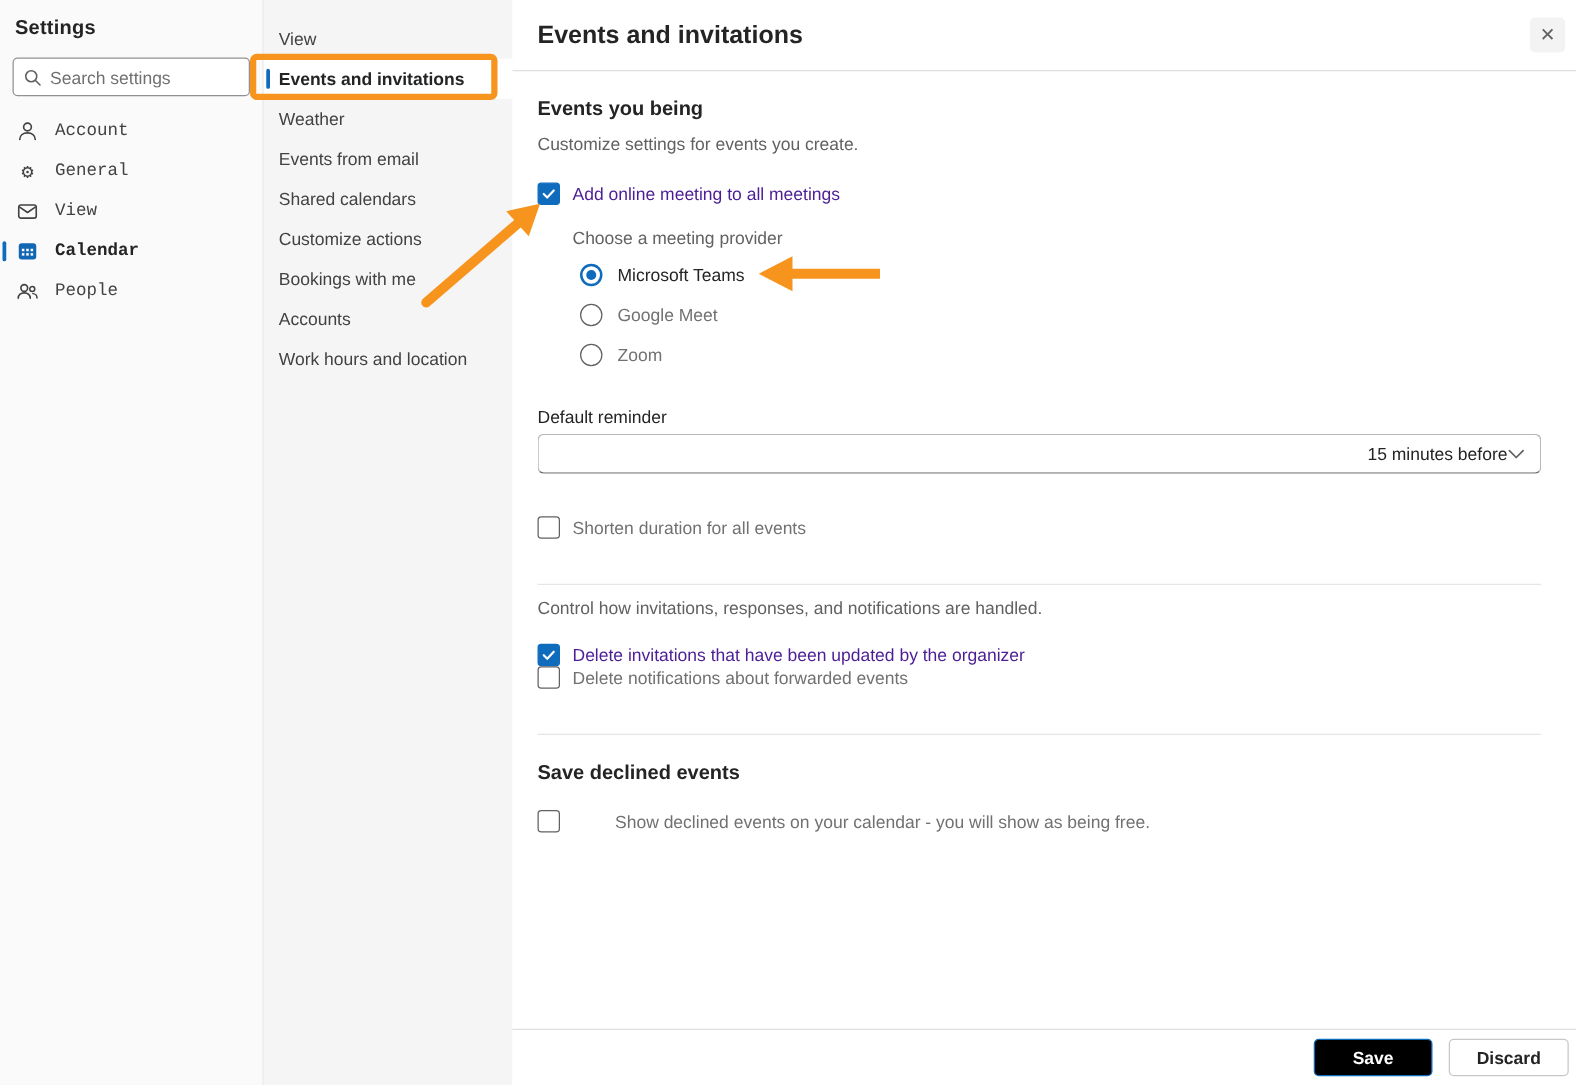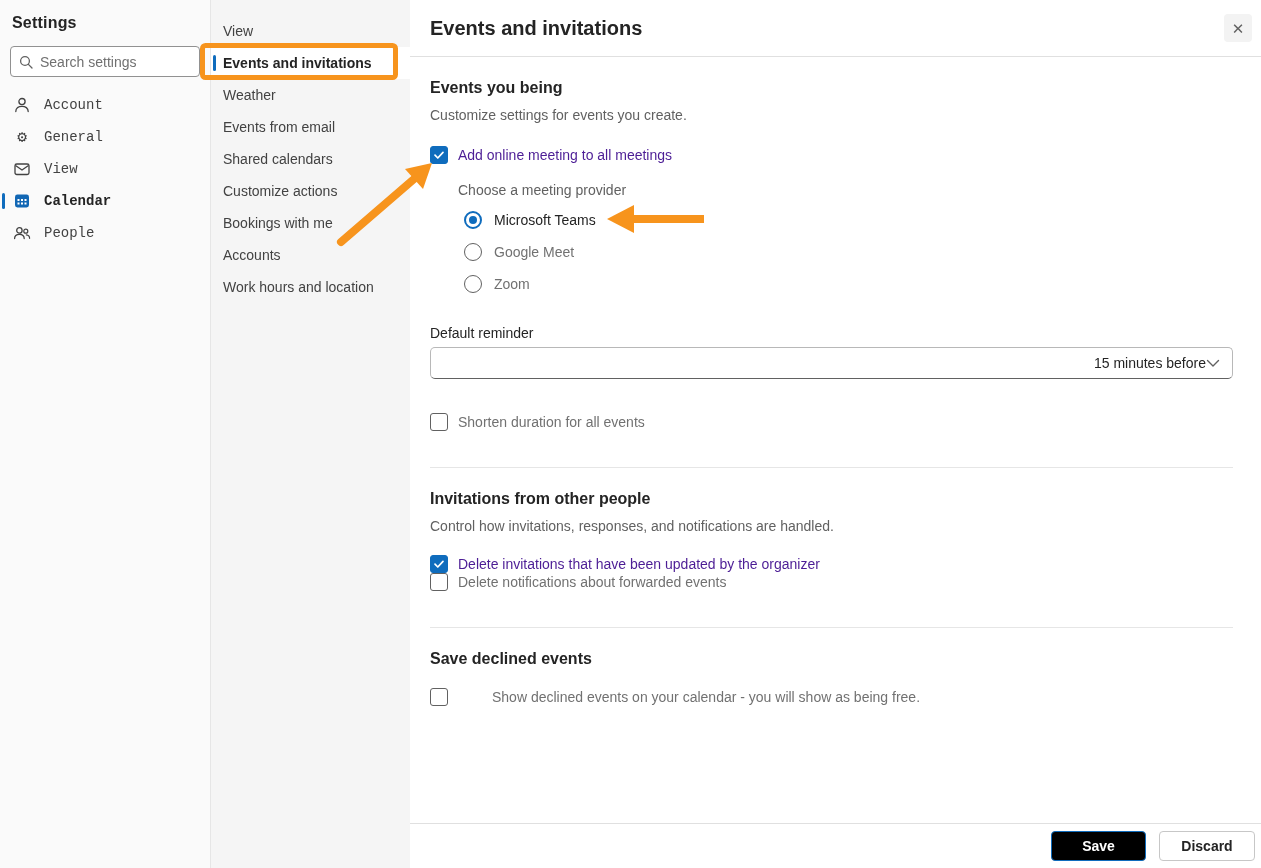--- a/index.html
+++ b/index.html
@@ -270,21 +270,20 @@
       </span>
     </div>
 
     <div class="check-row" style="margin-top:34px;">
       <span class="cb"></span>
       <span class="cb-label muted">Shorten duration for all events</span>
     </div>
 
     <hr class="divider">
 
-    <div class="section-heading" style="margin-top:22px;">Invitations from other people</div>
     <div class="section-desc">Control how invitations, responses, and notifications are handled.</div>
 
     <div class="check-row" style="margin-top:21px;">
       <span class="cb checked">
         <svg width="12" height="12" viewBox="0 0 12 12">
             <path d="M2 6.2 L4.8 9 L10 3.4" fill="none" stroke="#fff" stroke-width="1.7" stroke-linecap="round" stroke-linejoin="round"></path>
           </svg>
       </span>
       <span class="cb-label dark">Delete invitations that have been updated by the organizer</span>
     </div>

